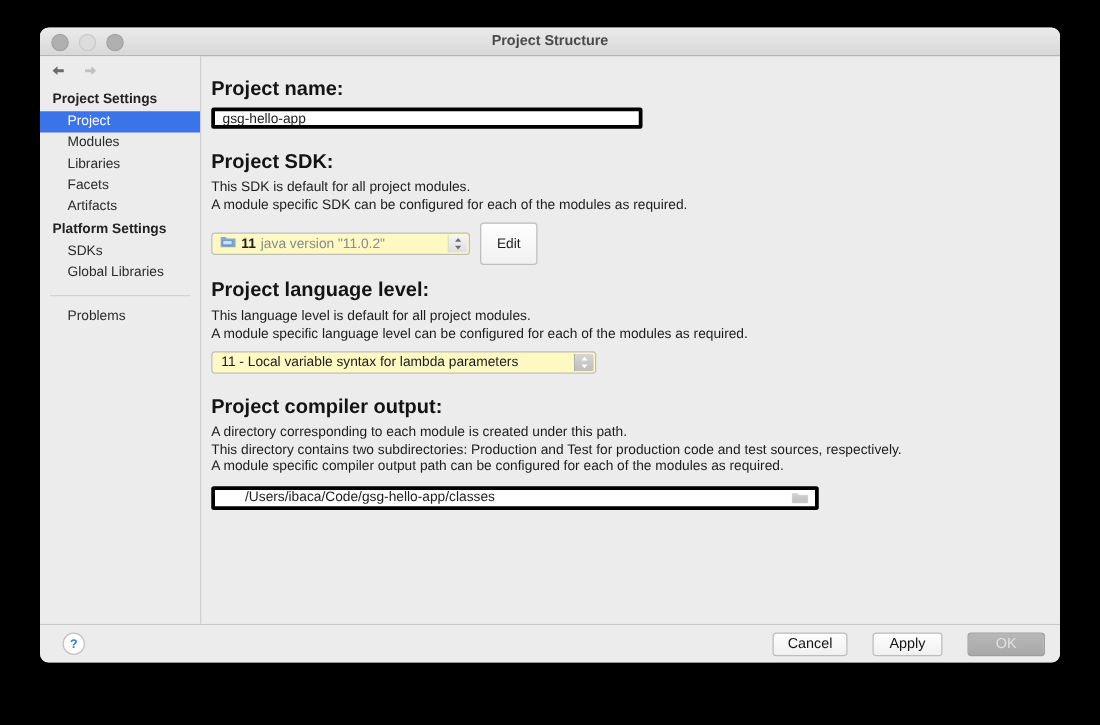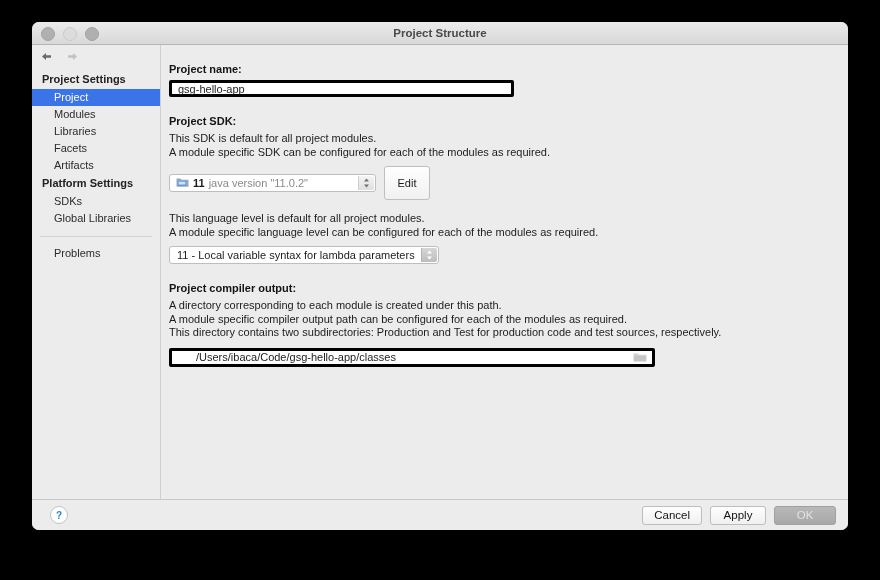--- a/index.html
+++ b/index.html
@@ -117,21 +117,21 @@
   #problems-wrap { padding-top: 8px; }
 
   
   #content {
     flex: 1;
     padding: 18px 18px 0 8px;
     background: #ececec;
     overflow: hidden;
   }
   .field-label {
-    font-size: 11px;
+    font-size: 16px;
     font-weight: bold;
     color: #141414;
     margin-bottom: 5px;
   }
   .desc-line {
     font-size: 11px;
     color: #1c1c1c;
     line-height: 13.5px;
   }
   .section { margin-bottom: 12px; }
@@ -149,21 +149,21 @@
     align-items: center;
     padding: 0 6px;
     box-sizing: border-box;
   }
   #project-name-input { width: 345px; margin-top: 2px; }
 
   
   .row { display: flex; align-items: center; gap: 8px; margin-top: 7px; }
   .combo {
     height: 18px;
-    background: #ffffff;
+    background: #fef9c3;
     border: 1px solid #bebebe;
     border-radius: 3px;
     display: flex;
     align-items: center;
     box-sizing: border-box;
     position: relative;
   }
   #sdk-combo { width: 207px; padding-left: 6px; }
   .sdk-text { font-size: 11px; color: #1c1c1c; font-weight: bold; margin-left: 4px; }
   .sdk-sub { font-size: 11px; color: #8a8a8a; margin-left: 4px; font-weight: normal; }
@@ -189,21 +189,21 @@
     border: 1px solid #bfbfbf;
     border-radius: 3px;
     font-size: 11px;
     color: #1a1a1a;
     display: flex;
     align-items: center;
     justify-content: center;
     padding: 0 9px;
     box-sizing: border-box;
   }
-  #lang-combo { width: 270px; padding-left: 7px; margin-top: 7px; }
+  #lang-combo { width: 308px; padding-left: 7px; margin-top: 7px; }
   .combo-text { font-size: 11px; color: #1c1c1c; }
 
   #compiler-path {
     width: 486px;
     height: 19px;
     margin-top: 8px;
     position: relative;
     padding-right: 24px;
     padding-left: 24px;
   }
@@ -237,21 +237,21 @@
     align-items: center;
     justify-content: center;
     font-size: 10px;
     font-weight: bold;
     color: #2f7fd8;
     margin-left: 6px;
   }
   #footer-buttons {
     margin-left: auto;
     display: flex;
-    gap: 8px;
+    gap: 20px;
     align-items: flex-end;
   }
   .footer-btn {
     height: 19px;
     min-width: 56px;
     background: linear-gradient(to bottom, #fefefe, #f0f0f0);
     border: 1px solid #bdbdbd;
     border-radius: 3px;
     font-size: 11.5px;
     color: #151515;
@@ -353,41 +353,42 @@
                   <path d="M4.5 2.4 L7 5.4 L2 5.4 Z" fill="#6e6e6e"></path>
                   <path d="M4.5 11.6 L7 8.6 L2 8.6 Z" fill="#6e6e6e"></path>
                 </svg>
               </span>
             </div>
             <div class="push-button">Edit</div>
           </div>
         </div>
 
         <div class="section">
+          <div class="field-label">Project language level:</div>
           <div class="desc-line">This language level is default for all project modules.</div>
           <div class="desc-line">A module specific language level can be configured for each of the modules as required.</div>
 
           <div class="combo" id="lang-combo">
             <span class="combo-text">11 - Local variable syntax for lambda parameters</span>
             <span class="stepper gray">
               <svg width="9" height="14" viewBox="0 0 9 14">
                 <path d="M4.5 2.4 L7 5.4 L2 5.4 Z" fill="#ffffff"></path>
                 <path d="M4.5 11.6 L7 8.6 L2 8.6 Z" fill="#ffffff"></path>
               </svg>
             </span>
           </div>
         </div>
 
         <div class="section-spacer"></div>
 
         <div class="section">
           <div class="field-label">Project compiler output:</div>
           <div class="desc-line">A directory corresponding to each module is created under this path.</div>
+          <div class="desc-line">This directory contains two subdirectories: Production and Test for production code and test sources, respectively.</div>
           <div class="desc-line">A module specific compiler output path can be configured for each of the modules as required.</div>
-          <div class="desc-line">This directory contains two subdirectories: Production and Test for production code and test sources, respectively.</div>
 
           <div class="text-input" id="compiler-path">
             <span class="path-text">/Users/ibaca/Code/gsg-hello-app/classes</span>
             <span id="folder-browse">
               <svg width="14" height="11" viewBox="0 0 14 11">
                 <path d="M0.5 2 h4.5 l1.2 1.3 h7.3 v6.7 h-13 z" fill="#d2d2d2"></path>
                 <path d="M1 4.6 h12 v5.2 h-12 z" fill="#c6c6c6"></path>
               </svg>
             </span>
           </div>

